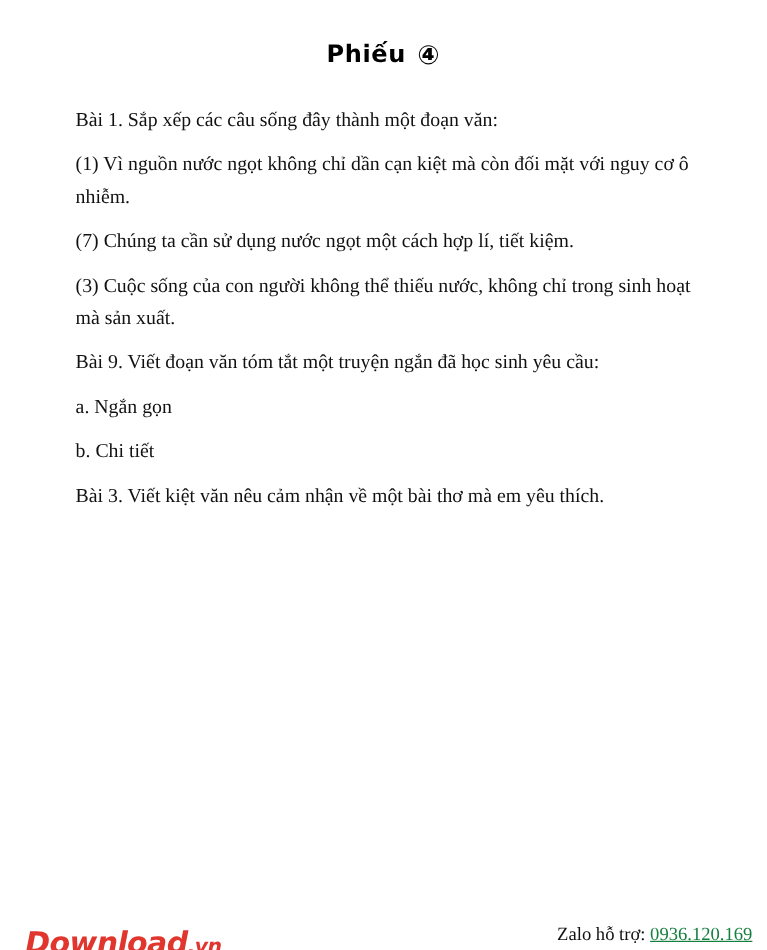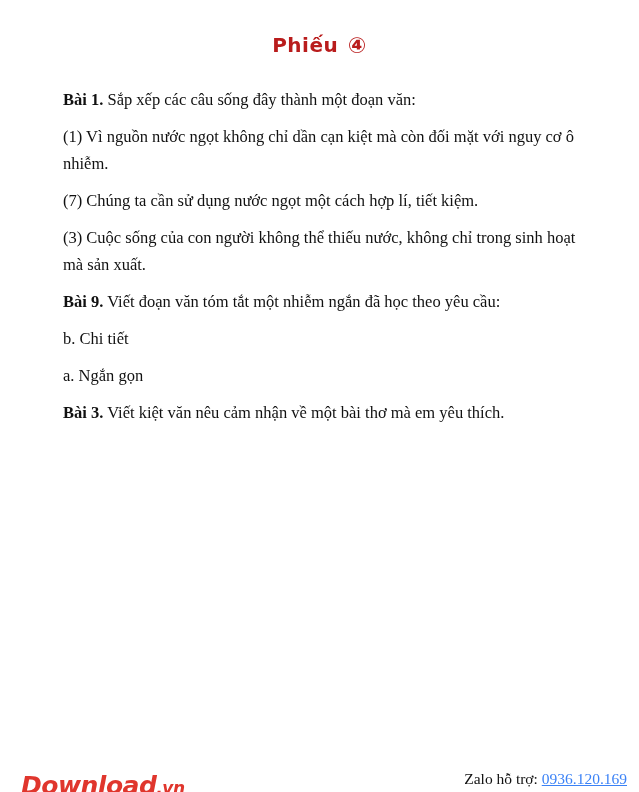--- a/index.html
+++ b/index.html
@@ -21,21 +21,21 @@
   }
   .title {
     position: absolute;
     top: 33px;
     left: 0;
     right: 0;
     text-align: center;
     font-family: "DejaVu Sans", sans-serif;
     font-weight: bold;
     font-size: 20px;
-    color: #b91c1c;
+    color: #000000;
     letter-spacing: 0.5px;
     margin: 0;
   }
   .title .circled-number {
     font-size: 22px;
     vertical-align: -1px;
     margin-left: 2px;
   }
   .content {
     position: absolute;
@@ -43,21 +43,21 @@
     left: 63px;
     width: 515px;
     font-size: 16.5px;
     line-height: 27px;
   }
   .para {
     margin: 0 0 10px 0;
     white-space: pre-wrap;
   }
   .para b {
-    font-weight: bold;
+    font-weight: normal;
   }
   .footer-logo {
     position: absolute;
     left: 21px;
     bottom: -8px;
     font-family: "DejaVu Sans", sans-serif;
     font-weight: bold;
     font-style: italic;
     font-size: 25px;
     color: #E0362D;
@@ -71,21 +71,21 @@
   }
   .footer-support {
     position: absolute;
     right: 12px;
     bottom: 4px;
     font-size: 15.5px;
     color: #111111;
     white-space: nowrap;
   }
   .footer-support a {
-    color: #3b82f6;
+    color: #15803d;
     text-decoration: underline;
     cursor: pointer;
   }
 </style>
 </head>
 <body>
 
 <div class="page">
 
   <h1 class="title"><span>Phiếu</span> <span class="circled-number">④</span></h1>
@@ -95,25 +95,25 @@
     <p class="para"><b>Bài 1.</b><span> Sắp xếp các câu sống đây thành một đoạn văn:</span></p>
 
     <p class="para"><b></b><span>(1) Vì nguồn nước ngọt không chỉ dần cạn kiệt mà còn đối mặt với nguy cơ ô nhiễm.</span></p>
 
     <p class="para"><b></b><span>(7) Chúng ta cần sử dụng nước ngọt một cách hợp lí, tiết kiệm.</span></p>
 
     <p class="para"><b></b><span>(3) Cuộc sống của con người không thể thiếu nước, không chỉ trong sinh hoạt mà sản xuất.</span></p>
 
 
 
-    <p class="para"><b>Bài 9.</b><span> Viết đoạn văn tóm tắt một nhiễm ngắn đã học theo yêu cầu:</span></p>
+    <p class="para"><b>Bài 9.</b><span> Viết đoạn văn tóm tắt một truyện ngắn đã học sinh yêu cầu:</span></p>
+
+    <p class="para"><b></b><span>a. Ngắn gọn</span></p>
 
     <p class="para"><b></b><span>b. Chi tiết</span></p>
-
-    <p class="para"><b></b><span>a. Ngắn gọn</span></p>
 
     <p class="para"><b>Bài 3.</b><span> Viết kiệt văn nêu cảm nhận về một bài thơ mà em yêu thích.</span></p>
 
   </div>
 
   <a class="footer-logo"><span>Download</span><span class="logo-suffix">.vn</span></a>
 
   <div class="footer-support"><span>Zalo hỗ trợ: </span><a>0936.120.169</a></div>
 
 </div>

